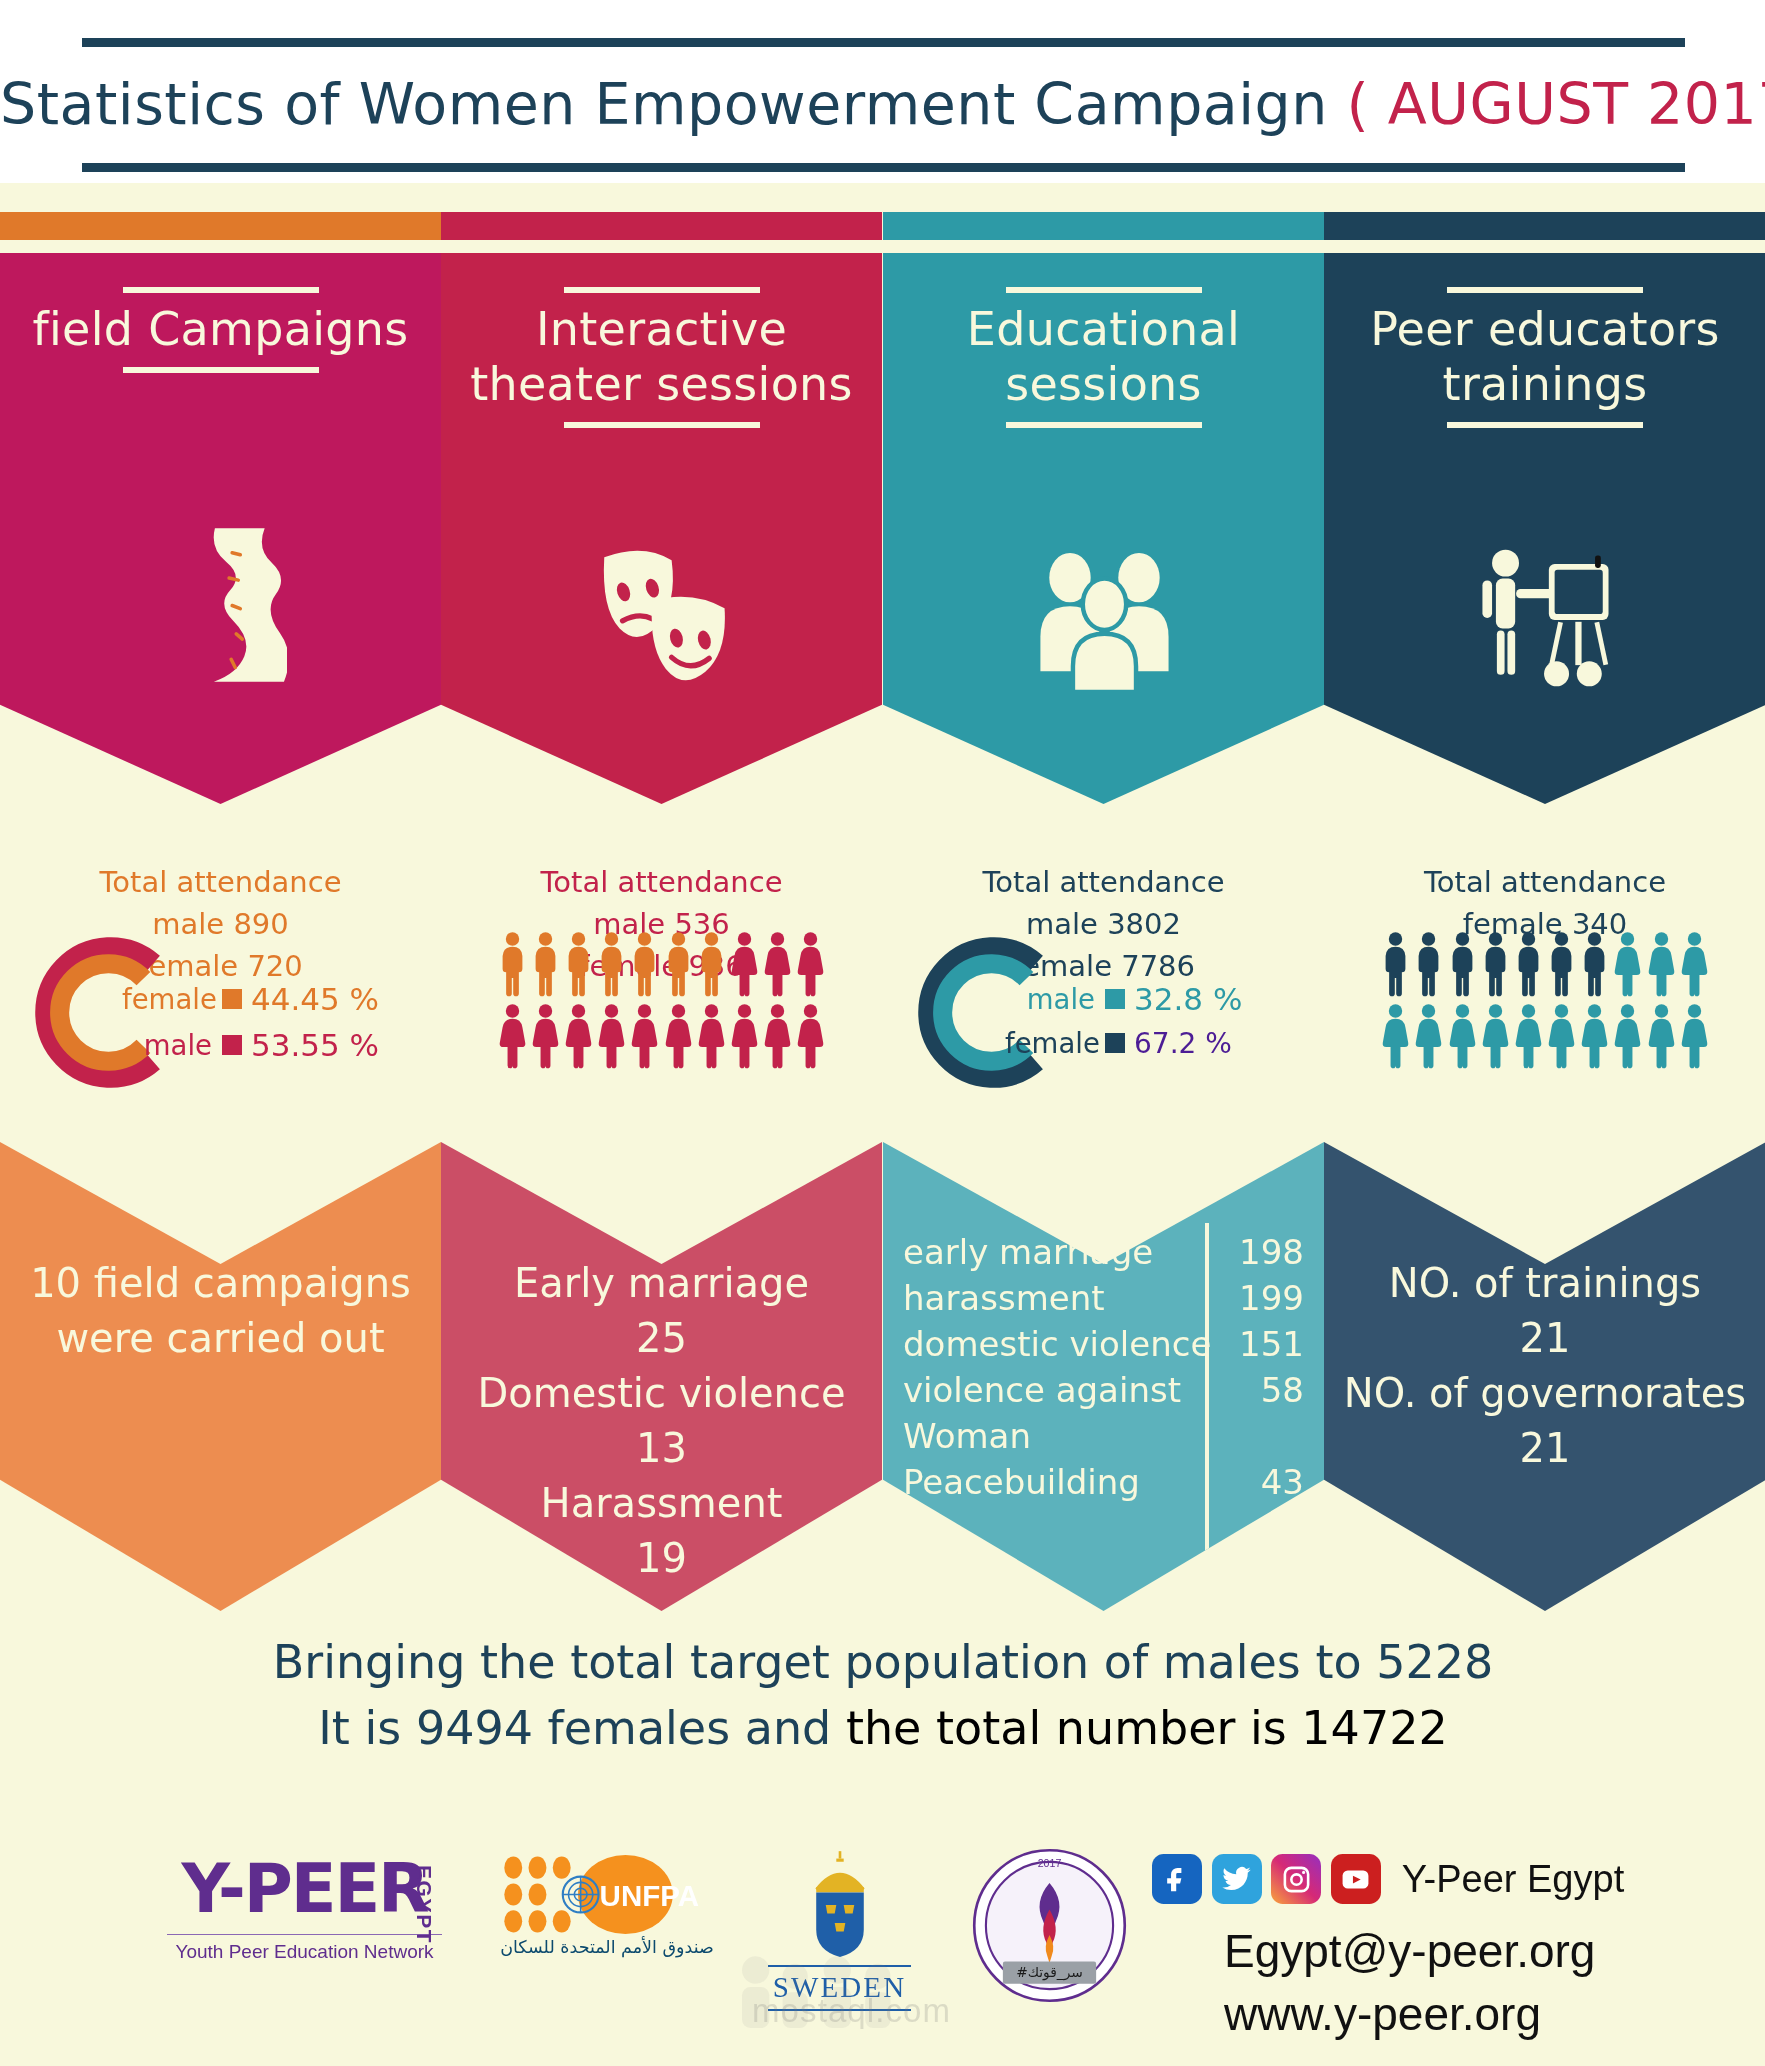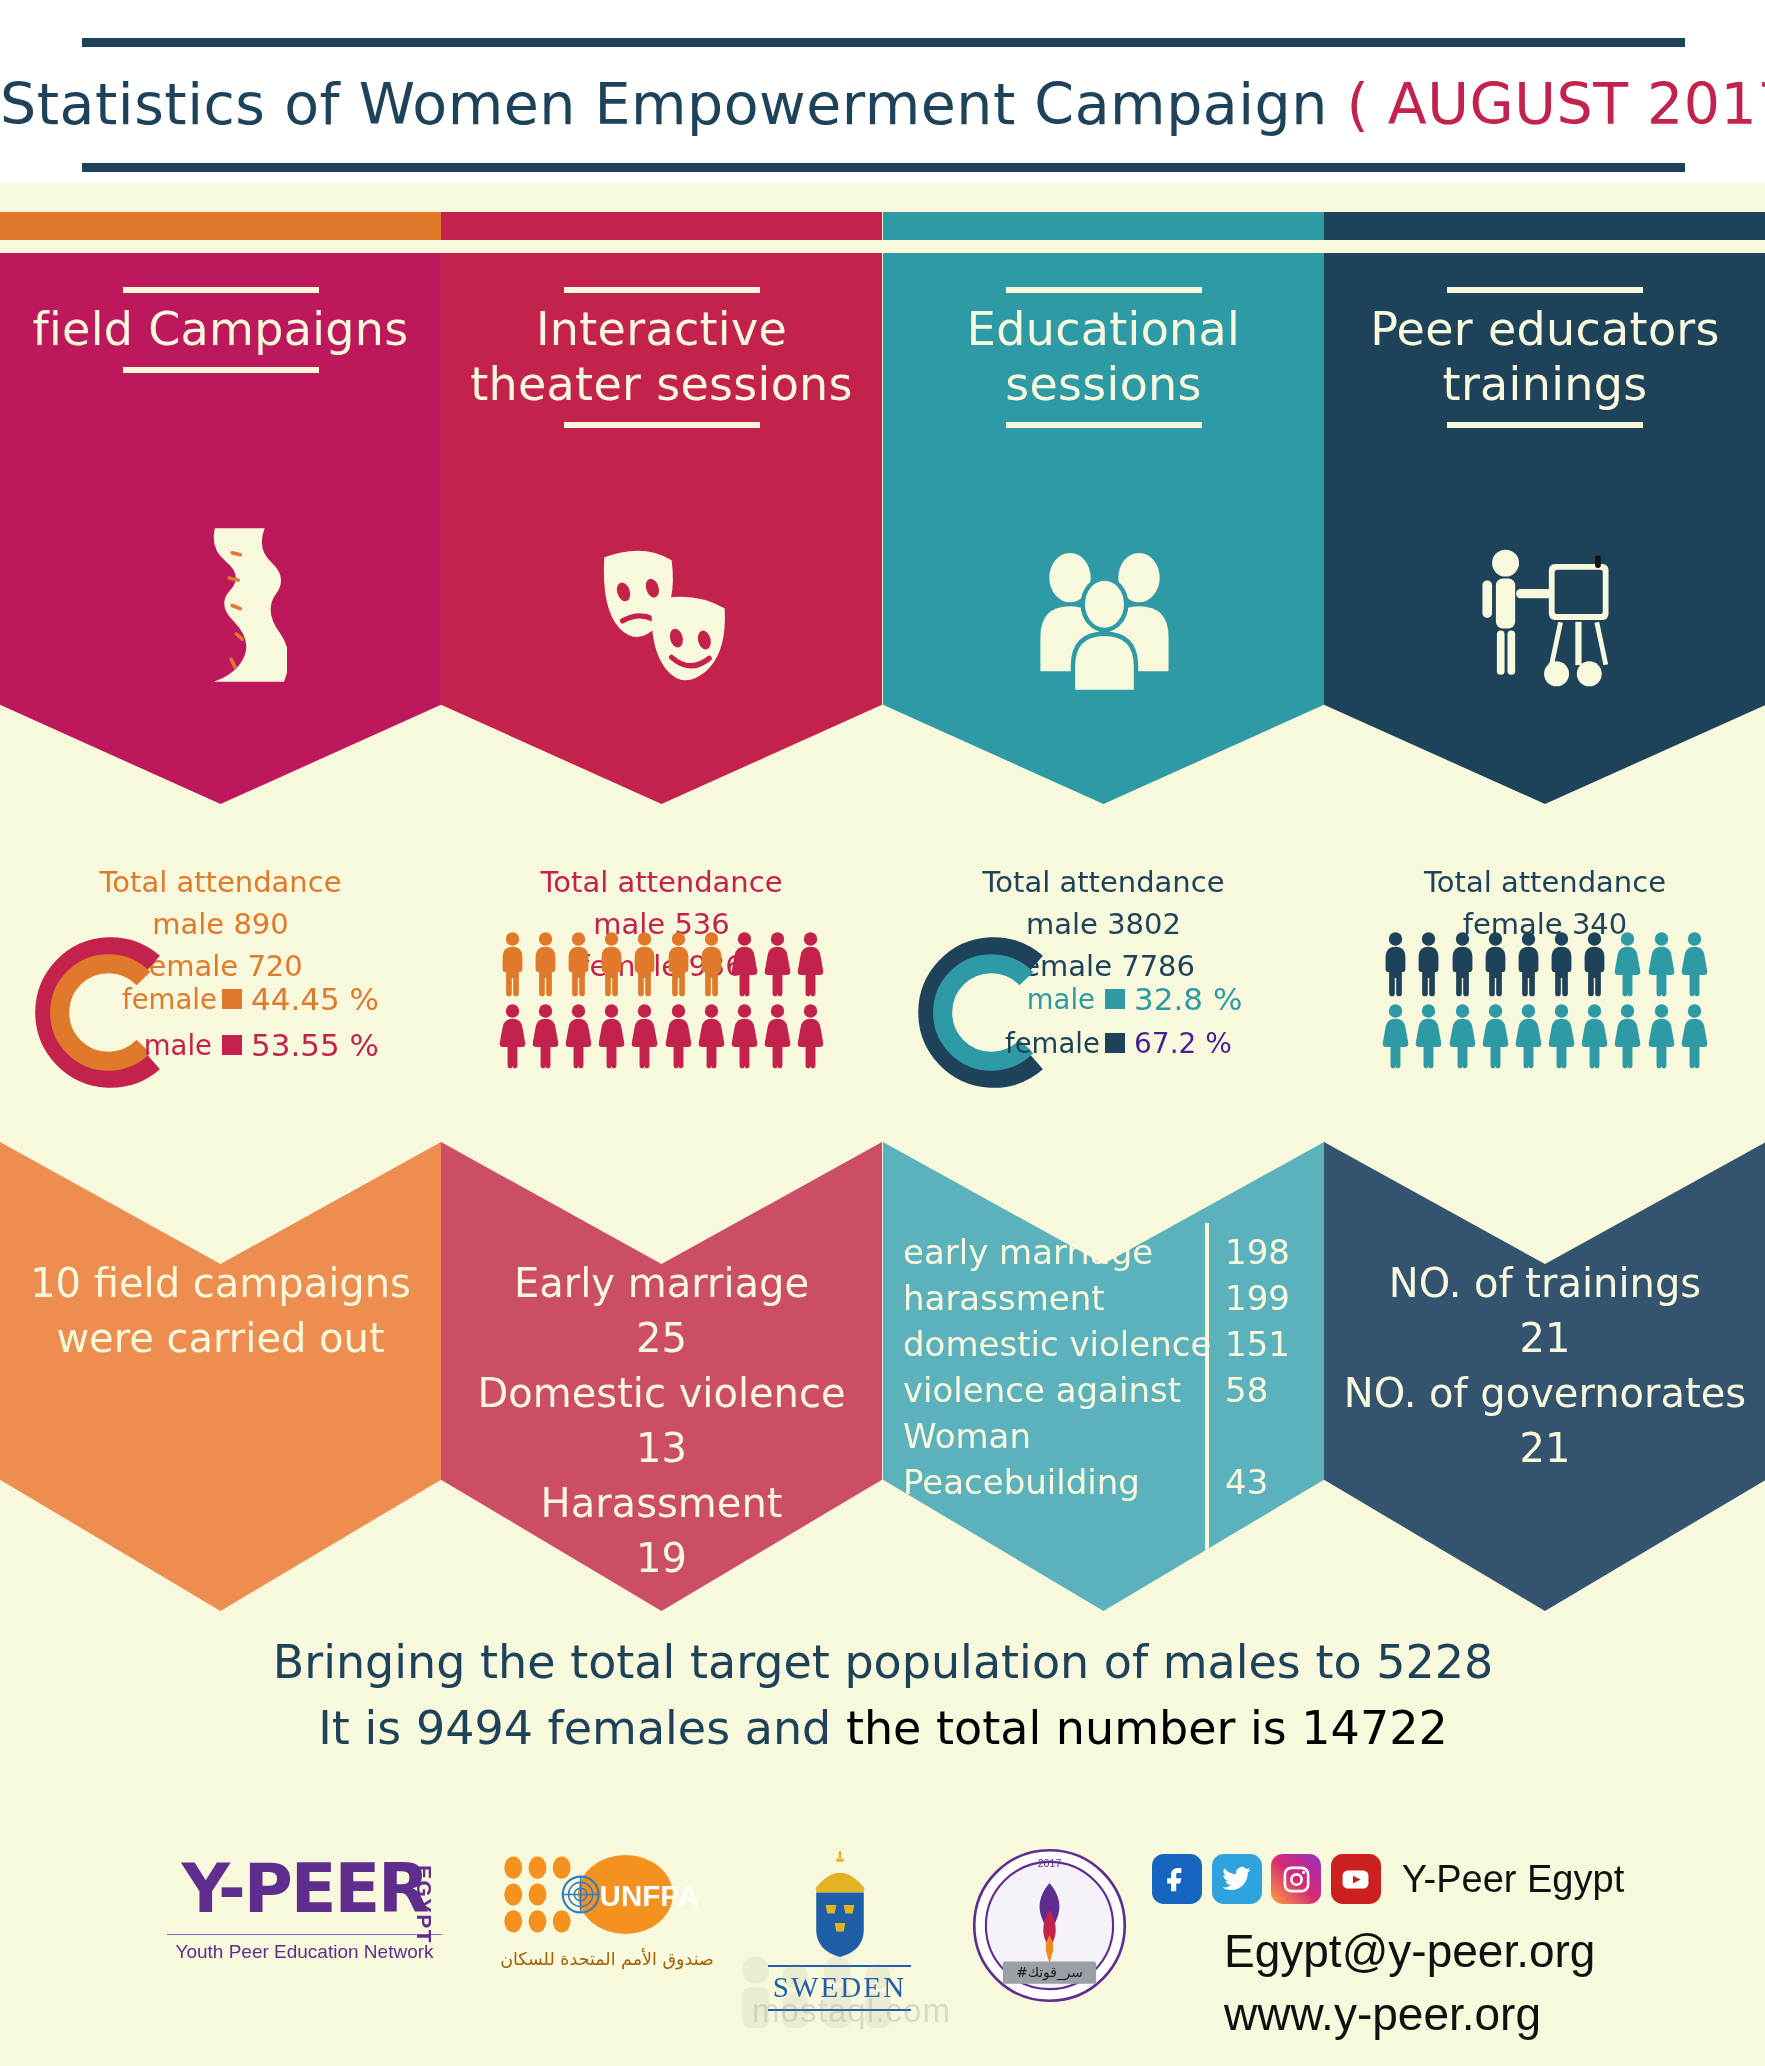--- a/index.html
+++ b/index.html
@@ -114,21 +114,21 @@
     font-family: "DejaVu Sans", sans-serif;
     font-size: 40px; line-height: 55px;
     padding: 0 19px;
   }
 
   
   .listrows { position: absolute; left: 20px; top: 87px; right: 20px; }
   .lrow { display: flex; align-items: baseline; color: #f8f8dc;
           font-family: "DejaVu Sans", sans-serif; font-size: 34px; line-height: 46px; }
   .lrow .nm { flex: 1 1 auto; text-align: left; white-space: nowrap; }
-  .lrow .vl { width: 79px; text-align: left; }
+  .lrow .vl { width: 79px; text-align: right; }
   .listdivider { position: absolute; top: 81px; left: 322px; width: 3.7px; height: 350px; background: #f8f8dc; }
 
   
   .people { display: flex; flex-direction: column; gap: 7.4px; align-items: center; }
   .prow { display: flex; gap: 4.2px; }
 
   
   .summary {
     position: absolute; left: 0; top: 1629px; width: 1766px;
     text-align: center;
@@ -150,21 +150,21 @@
   }
   .ypeer .eg {
     position: absolute; right: -8.5px; top: 10.6px;
     font-size: 21px; color: #5f2d8e; font-weight: bold;
     writing-mode: vertical-rl; letter-spacing: 1.6px;
   }
   .ypeer .rule { width: 275px; height: 1.6px; background: #8b68b4; margin: 9.5px auto 6.4px; }
   .ypeer .sub { font-size: 19px; color: #5f2d8e; font-family: "Liberation Sans", sans-serif; }
 
   .unfpa { position: absolute; left: 493px; top: 38px; width: 228px; text-align: center; }
-  .unfpa .arab { font-size: 17.5px; color: #a16207; margin-top: 13px; font-family: "DejaVu Sans", sans-serif; direction: rtl; }
+  .unfpa .arab { font-size: 17.5px; color: #0c4a6e; margin-top: 1px; font-family: "DejaVu Sans", sans-serif; direction: rtl; }
 
   .sweden { position: absolute; left: 752px; top: 31px; width: 175px; text-align: center; }
   .sweden .nm { font-family: "Liberation Serif", serif; font-size: 29px; color: #1f5fa8; letter-spacing: 2.1px; }
   .sweden .rl { width: 143px; height: 2.1px; background: #1f5fa8; margin: 4.2px auto; }
 
   .seal { position: absolute; left: 970px; top: 29px; width: 159px; height: 159px; }
 
   .socials { position: absolute; left: 1152px; top: 37px; display: flex; align-items: center; gap: 9.5px; }
   .sico { width: 50px; height: 50px; border-radius: 11.7px; display:flex; align-items:center; justify-content:center; }
   .sico svg { width: 31px; height: 31px; }

